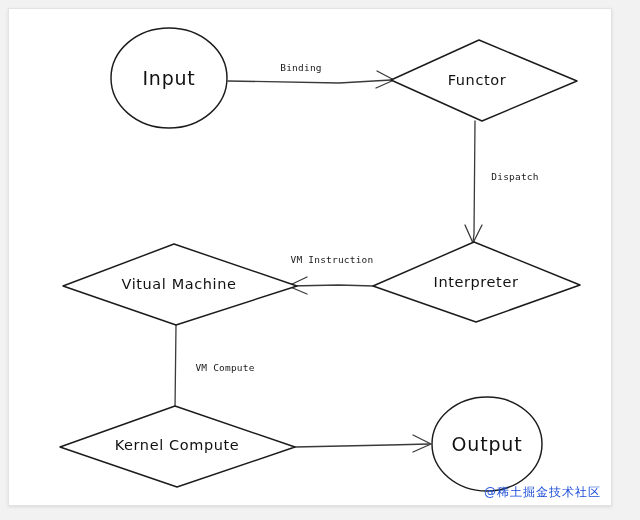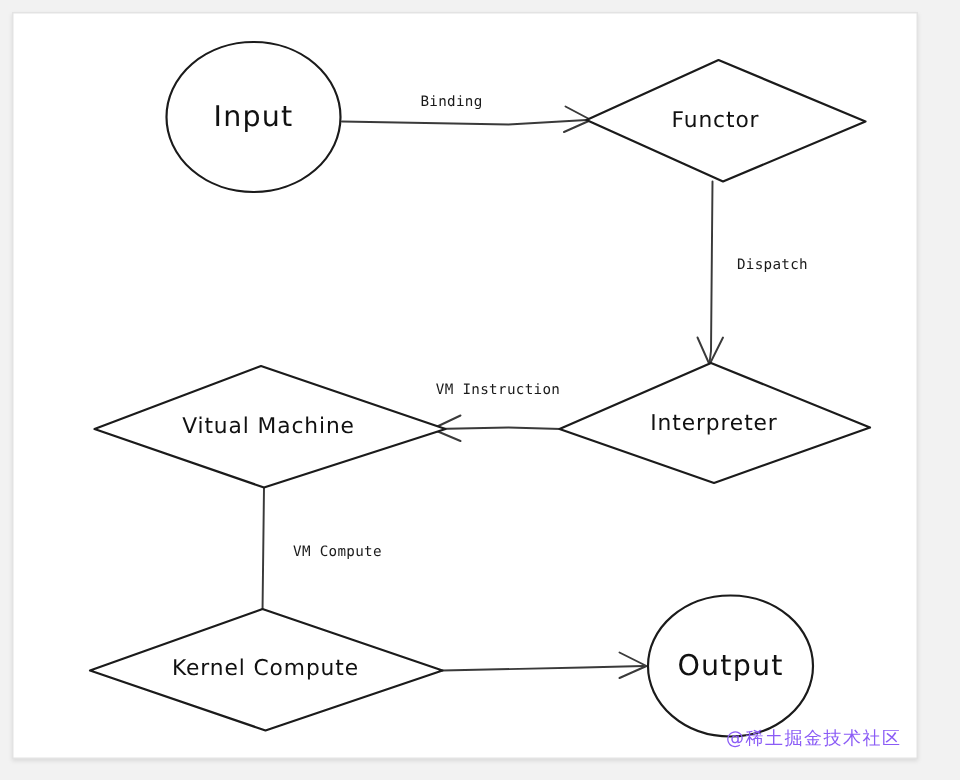--- a/index.html
+++ b/index.html
@@ -80,21 +80,21 @@
     text-anchor: middle;
     dominant-baseline: middle;
     letter-spacing: 0.2px;
   }
   #watermark {
     position: absolute;
     right: 10px;
     bottom: 4px;
     font-family: "DejaVu Sans", sans-serif;
     font-size: 12px;
-    color: #8b5cf6;
+    color: #1d4ed8;
     letter-spacing: 1px;
     white-space: nowrap;
     user-select: none;
   }
 </style>
 </head>
 <body>
 
 <div id="canvas-frame">
   <div id="diagram-surface">

